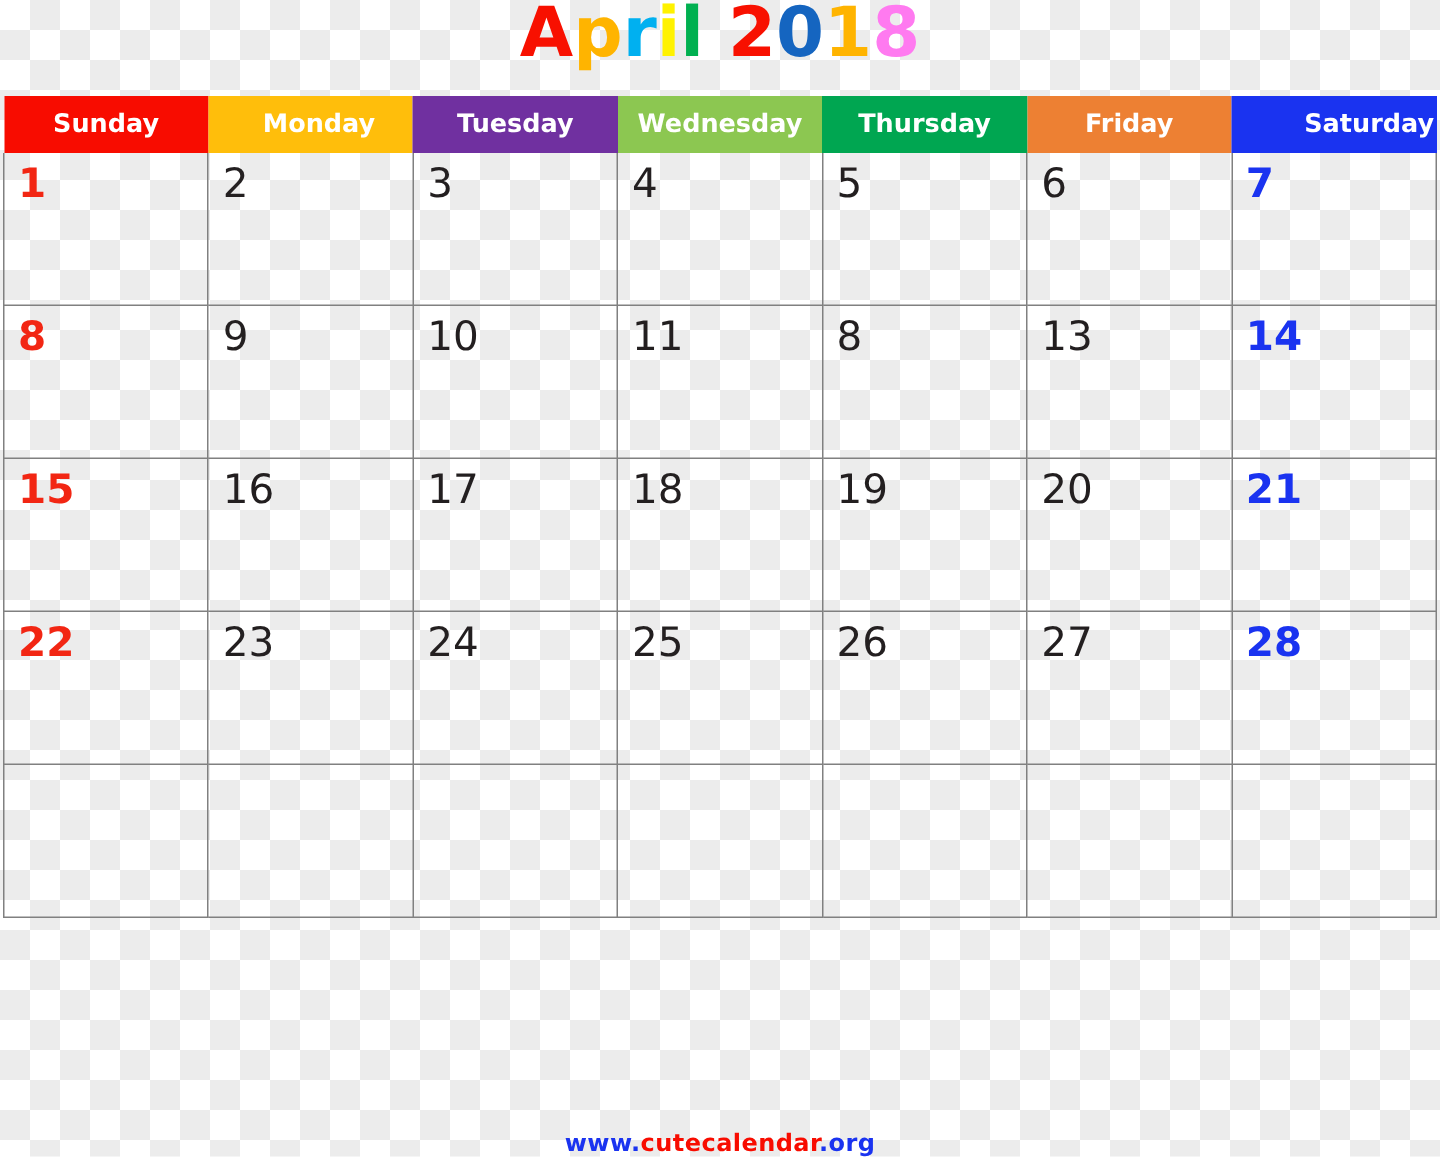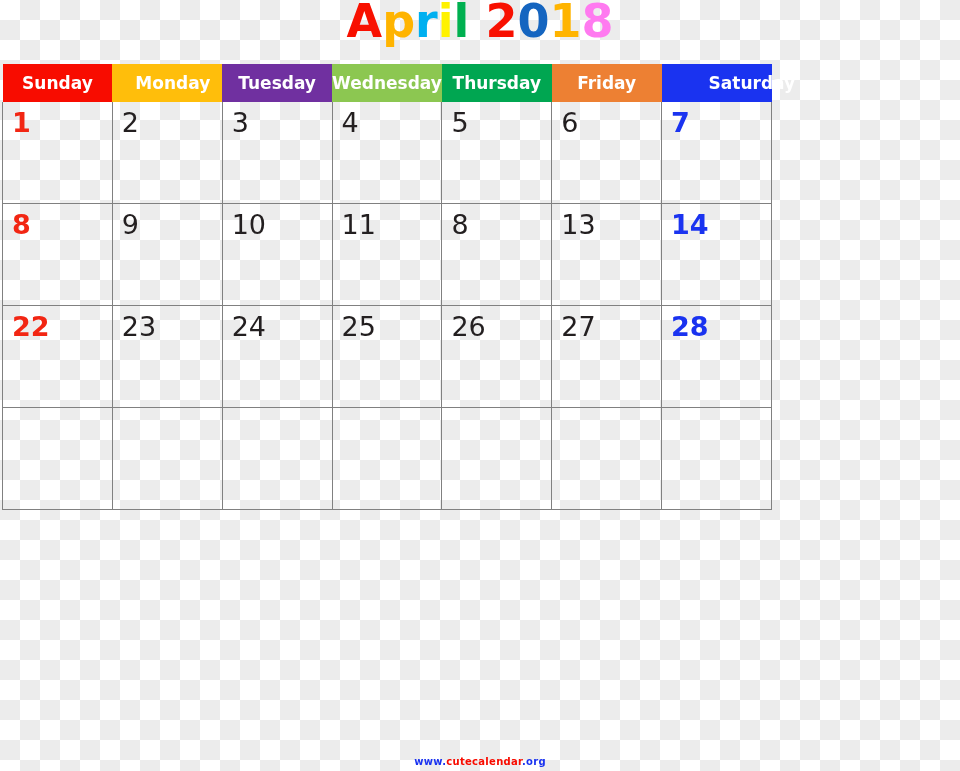--- a/index.html
+++ b/index.html
@@ -47,21 +47,21 @@
     letter-spacing: 0px;
     white-space: pre;
   }
   .title span { display: inline; }
 
   
   .calendar {
     position: absolute;
     left: 2px;
     top: 64px;
-    width: 770px;
+    width: 956px;
     border-collapse: collapse;
     table-layout: fixed;
   }
   .calendar th,
   .calendar td {
     padding: 0;
     margin: 0;
   }
 
   .calendar thead th {
@@ -111,21 +111,21 @@
 
   
   .footer {
     position: absolute;
     left: 0;
     top: 754px;
     width: 960px;
     text-align: center;
     font-family: "DejaVu Sans", sans-serif;
     font-weight: bold;
-    font-size: 10px;
+    font-size: 16px;
     line-height: 15px;
     letter-spacing: 0.3px;
     white-space: pre;
   }
   .footer span { display: inline; }
 </style>
 </head>
 <body>
 
 <div class="page">
@@ -188,20 +188,43 @@
           </td>
           <td>
             <span class="daynum">13</span>
           </td>
           <td>
             <span class="daynum sat">14</span>
           </td>
         </tr>
         <tr>
           <td>
+            <span class="daynum sun">15</span>
+          </td>
+          <td>
+            <span class="daynum">16</span>
+          </td>
+          <td>
+            <span class="daynum">17</span>
+          </td>
+          <td>
+            <span class="daynum">18</span>
+          </td>
+          <td>
+            <span class="daynum">19</span>
+          </td>
+          <td>
+            <span class="daynum">20</span>
+          </td>
+          <td>
+            <span class="daynum sat">21</span>
+          </td>
+        </tr>
+        <tr>
+          <td>
             <span class="daynum sun">22</span>
           </td>
           <td>
             <span class="daynum">23</span>
           </td>
           <td>
             <span class="daynum">24</span>
           </td>
           <td>
             <span class="daynum">25</span>

